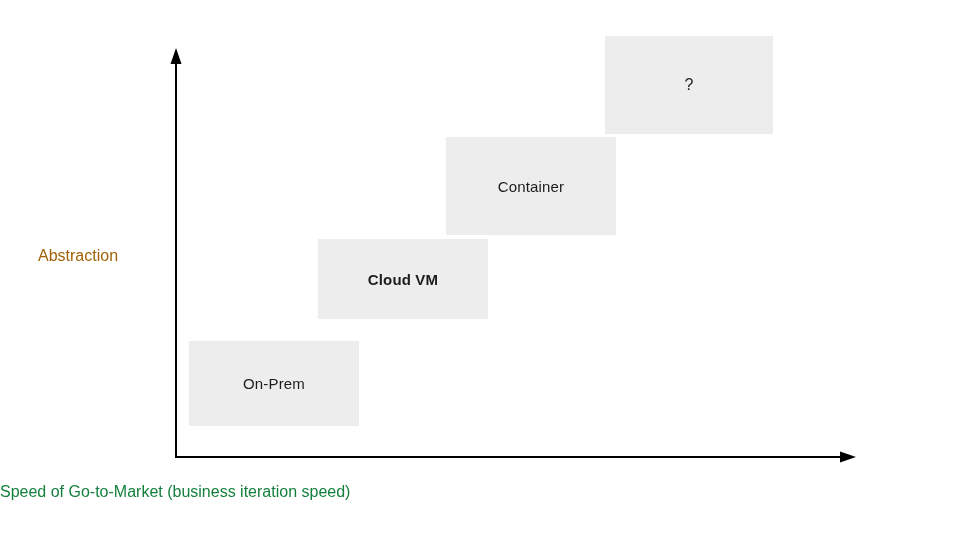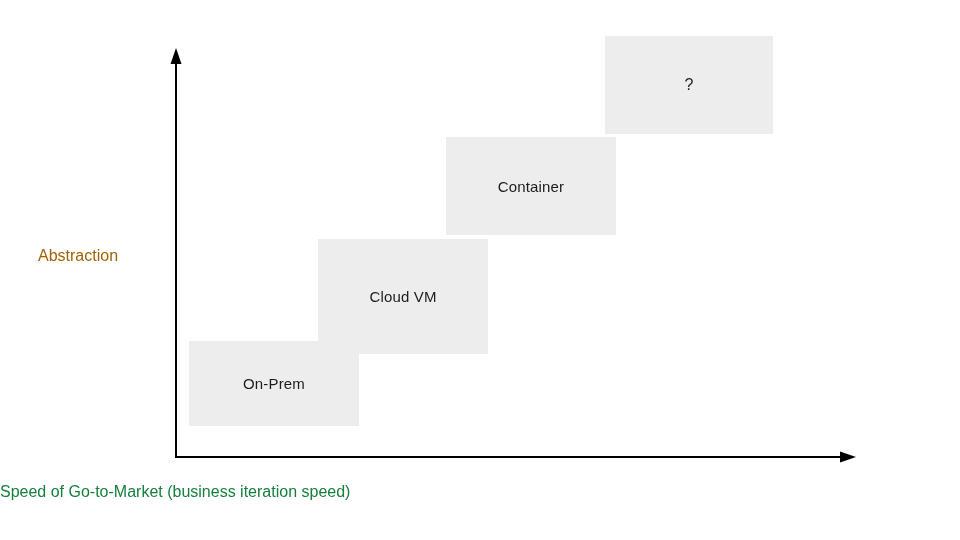--- a/index.html
+++ b/index.html
@@ -50,21 +50,21 @@
     line-height: 1;
     color: #1c1c1c;
     letter-spacing: 0.15px;
     white-space: nowrap;
   }
   .step-label.unknown {
     font-size: 16px;
   }
 
   #box-on-prem   { left: 189px; top: 341px; width: 170px; height: 85px; }
-  #box-cloud-vm  { left: 318px; top: 239px; width: 170px; height: 115px; }
+  #box-cloud-vm  { left: 318px; top: 239px; width: 170px; height: 80px; font-weight: bold; }
   #box-container { left: 446px; top: 137px; width: 170px; height: 98px; }
   #box-unknown   { left: 605px; top:  36px; width: 168px; height: 98px; }
 
   
   #y-axis-title {
     position: absolute;
     left: 38px;
     top: 227px;
     font-size: 16px;
     line-height: 1;

